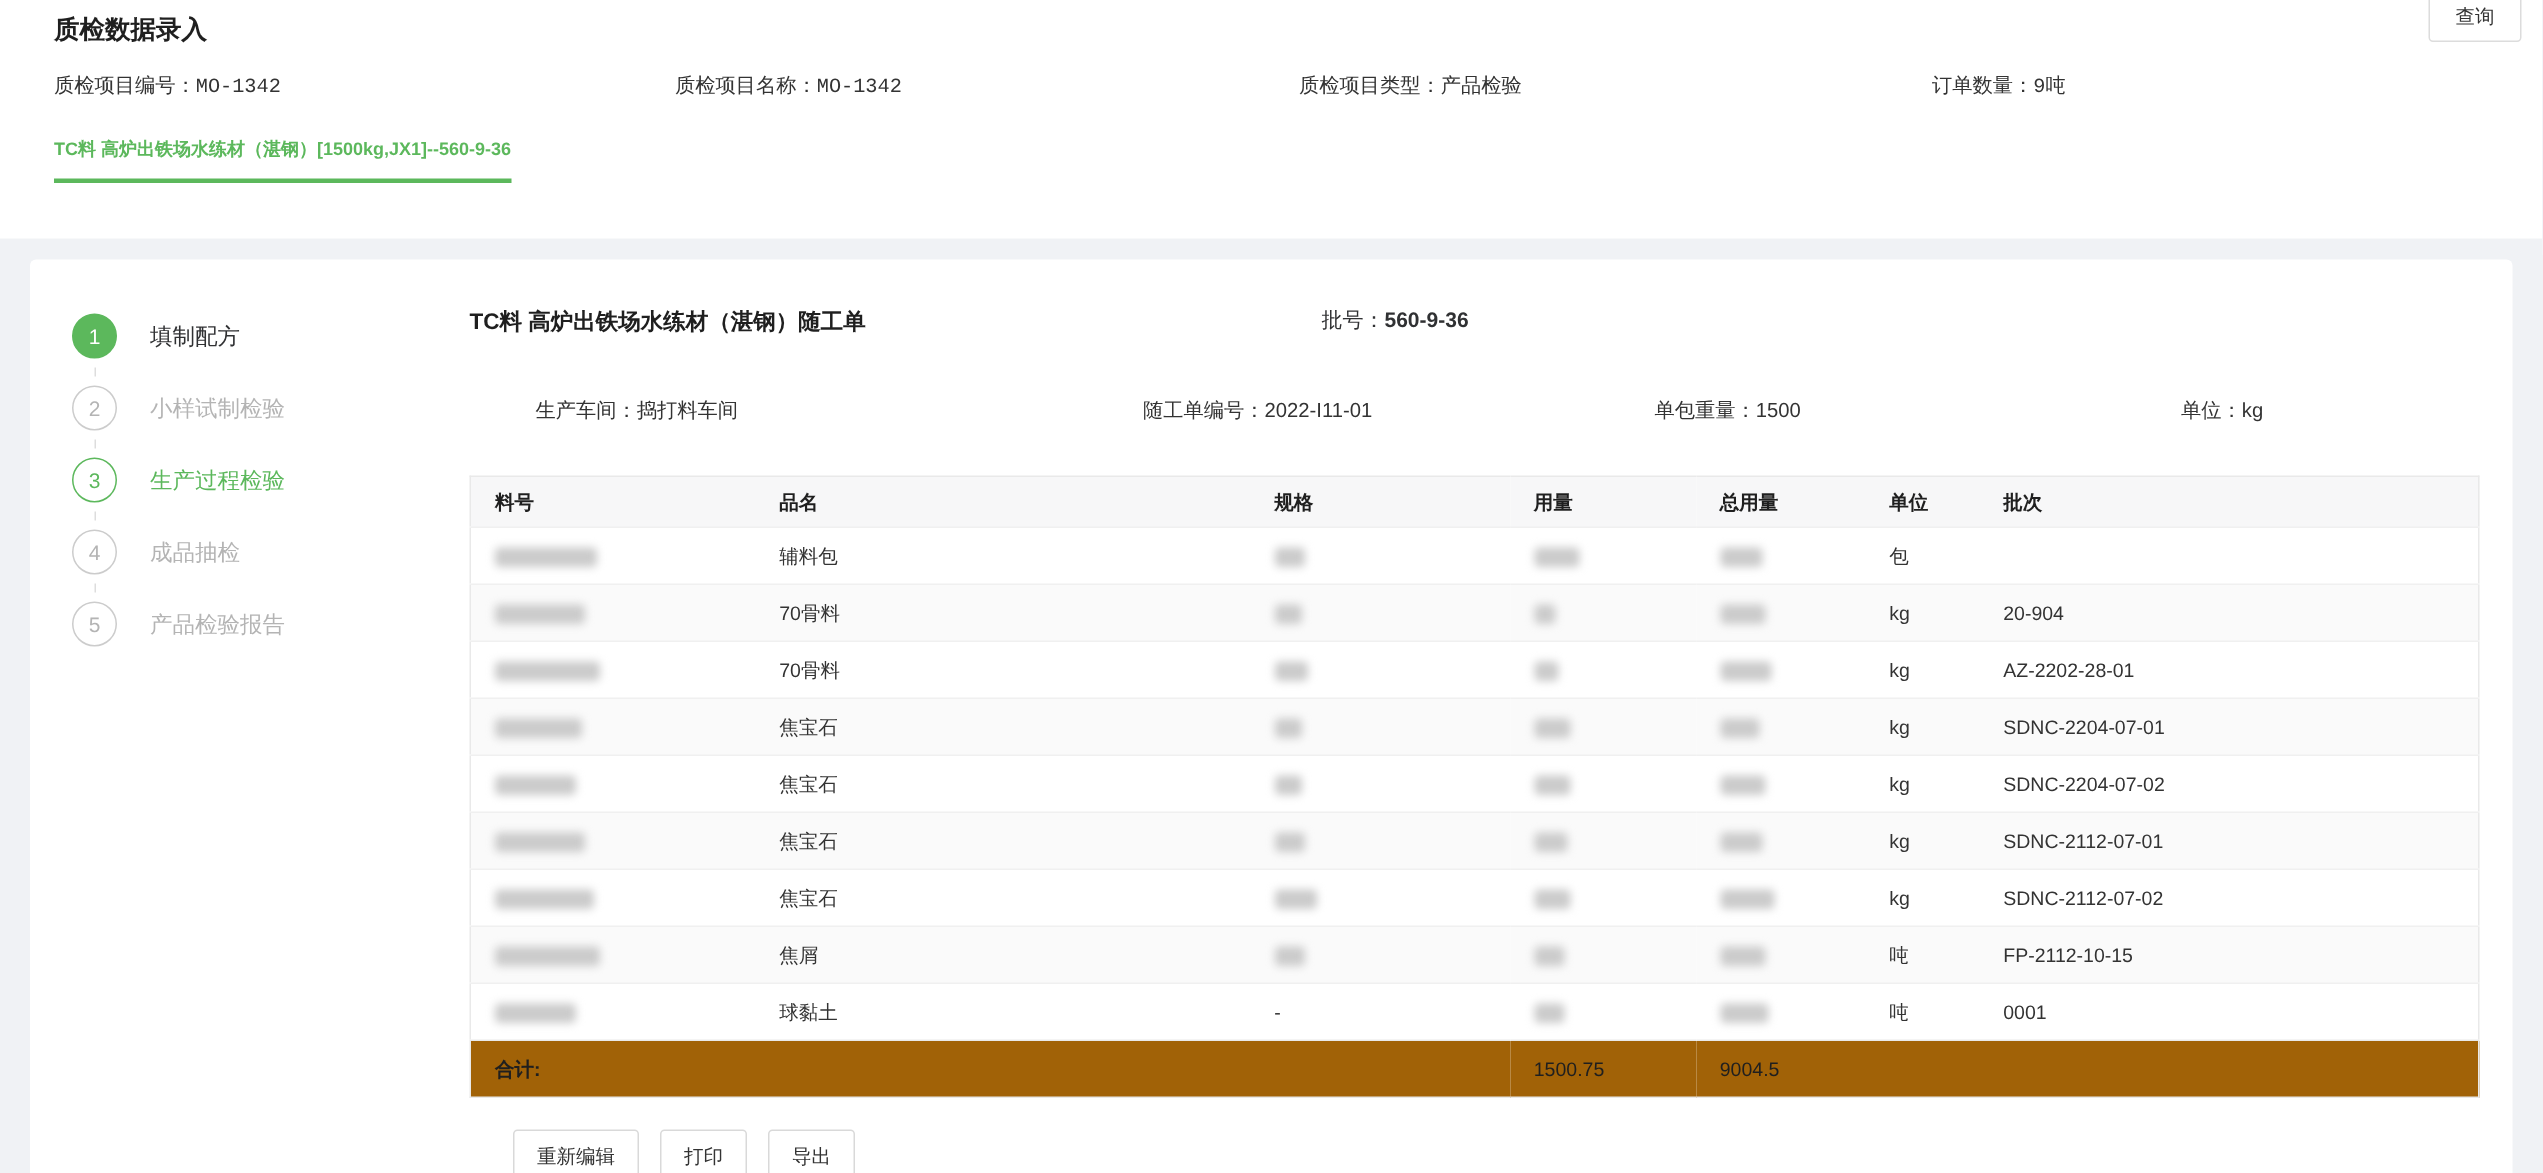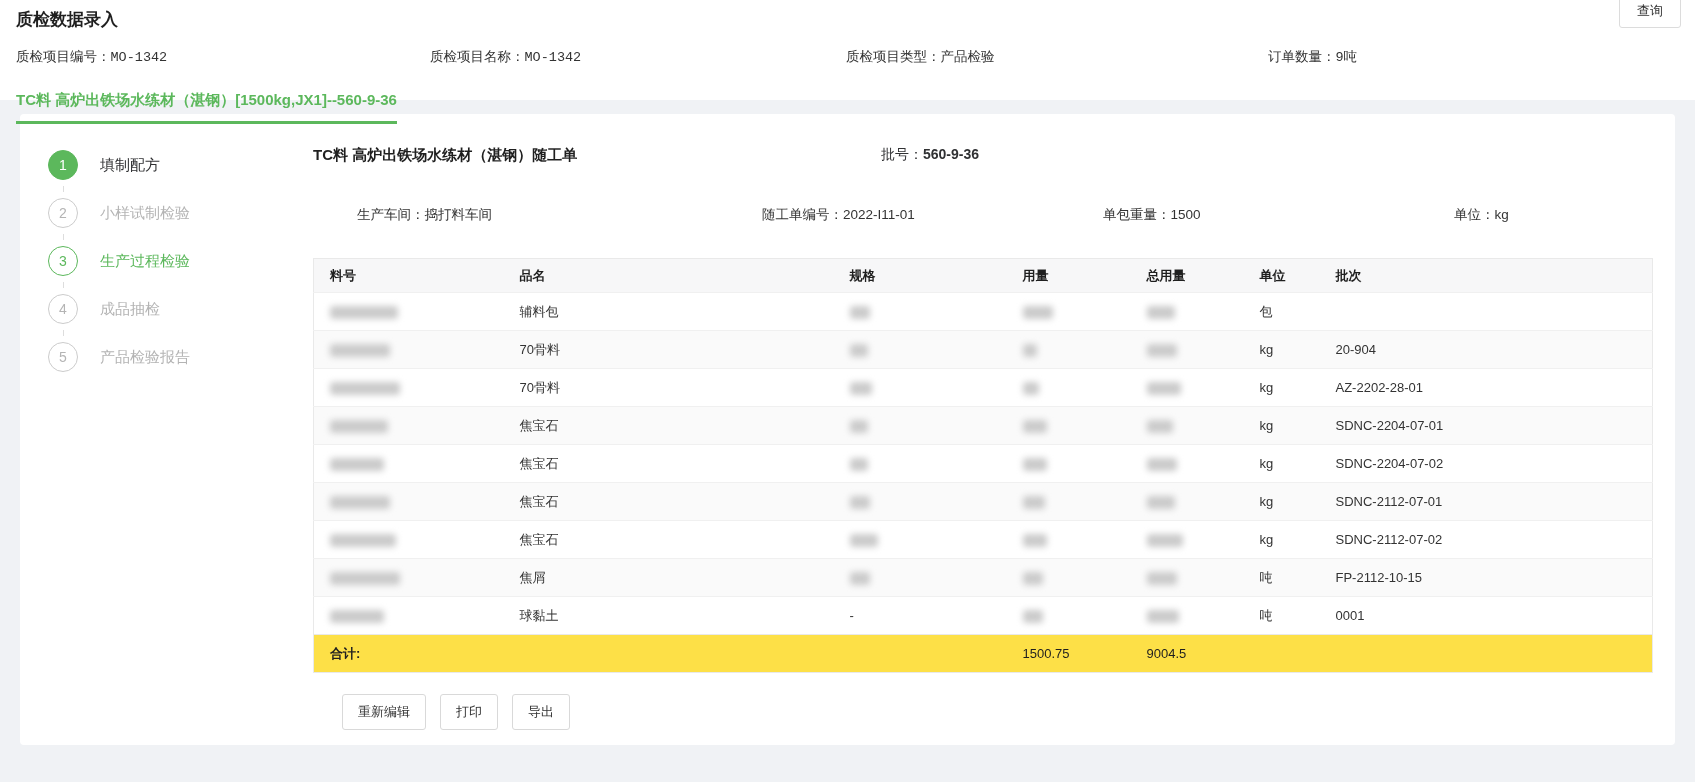--- a/index.html
+++ b/index.html
@@ -3,34 +3,34 @@
 <meta charset="utf-8">
 <style>
   * { margin:0; padding:0; box-sizing:border-box; }
   html,body { background:#f0f2f5; }
   .page {
     position:relative; width:1695px; height:782px; overflow:hidden;
     background:#f0f2f5; color:#303133;
     font-family:"Liberation Sans","DejaVu Sans",sans-serif; font-size:13px;
   }
   
-  .top { background:#fff; padding:8px 24px 0 16px; height:100px; position:relative; }
+  .top { background:#fff; padding:8px 24px 0 36px; height:159px; position:relative; }
   .page-title { font-size:17px; font-weight:bold; color:#1f1f1f; }
   .query-btn {
     position:absolute; top:-6px; right:14px;
     background:#fff; border:1px solid #dcdcdc; border-radius:3px;
     padding:7px 17px; font-size:13px; color:#333; cursor:pointer;
     font-family:inherit;
   }
   .info-row { margin-top:17px; display:grid; grid-template-columns:414px 416px 422px 1fr; }
   .info-item { color:#333; font-size:13.5px;font-family:Liberation Mono, monospace; }
   .info-item .lbl { color:#333; }
   .tab-row { margin-top:25px; }
   .tab {
-    display:inline-block; font-size:15px; font-weight:bold; color:var(--green);
+    display:inline-block; font-size:12px; font-weight:bold; color:var(--green);
     padding-bottom:11px; border-bottom:3px solid var(--green); cursor:pointer;
   }
   
   .card {
     margin:14px 20px 0 20px; height:631px; background:#fff; border-radius:4px;
     display:flex; align-items:stretch;
   }
   
   .stepper { width:265px; padding:36px 0 0 28px; flex:none; }
   .step { display:flex; align-items:center; }
@@ -57,21 +57,21 @@
   thead th {
     background:#f7f7f8; text-align:left; font-size:13px; font-weight:bold; color:#1f1f1f;
     height:34px; padding:0 8px 0 16px;
   }
   tbody td {
     height:38px; padding:0 8px 0 16px; font-size:13px; color:#333;
     border-top:1px solid #f0f0f0; vertical-align:middle;
   }
   tbody tr:nth-child(even) { background:#fafafa; }
   tfoot td {
-    height:38px; padding:0 8px 0 16px; background:#fde047; border-top:1px solid #e9e9e9;
+    height:38px; padding:0 8px 0 16px; background:#a16207; border-top:1px solid #e9e9e9;
     font-size:13px; color:#1f1f1f;
   }
   tfoot .sum-label { font-weight:bold; }
   .blur { display:inline-block; height:13px; background:#cbcbcb; border-radius:3px; filter:blur(3px); vertical-align:middle; }
   
   .actions { margin-top:21px; display:flex; gap:14px;padding-left:29px; }
   .action-btn {
     background:#fff; border:1px solid #d9d9d9; border-radius:3px;
     padding:8px 15px; font-size:13px; color:#333; cursor:pointer; font-family:inherit;
   }

